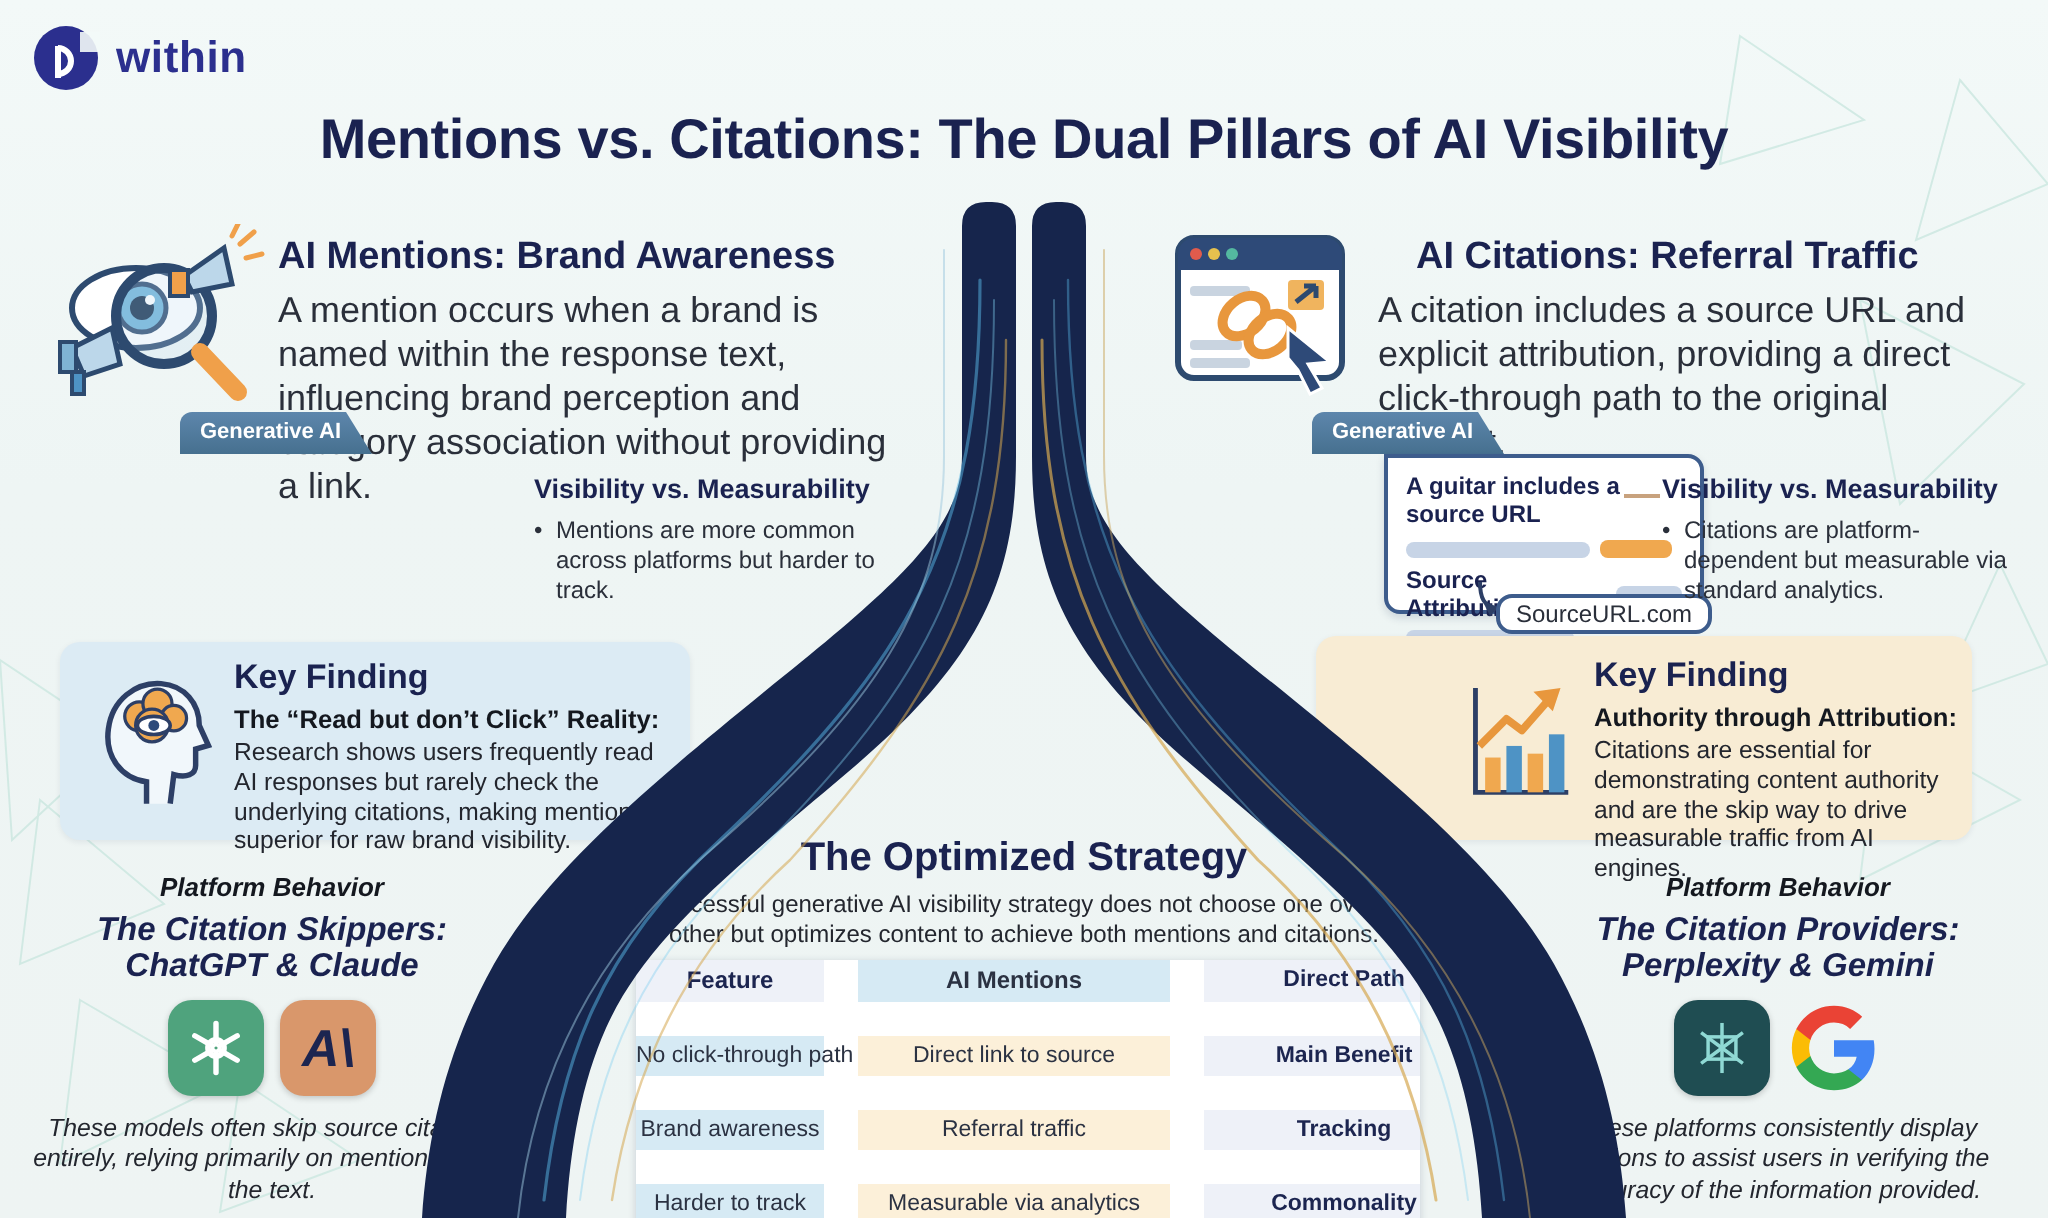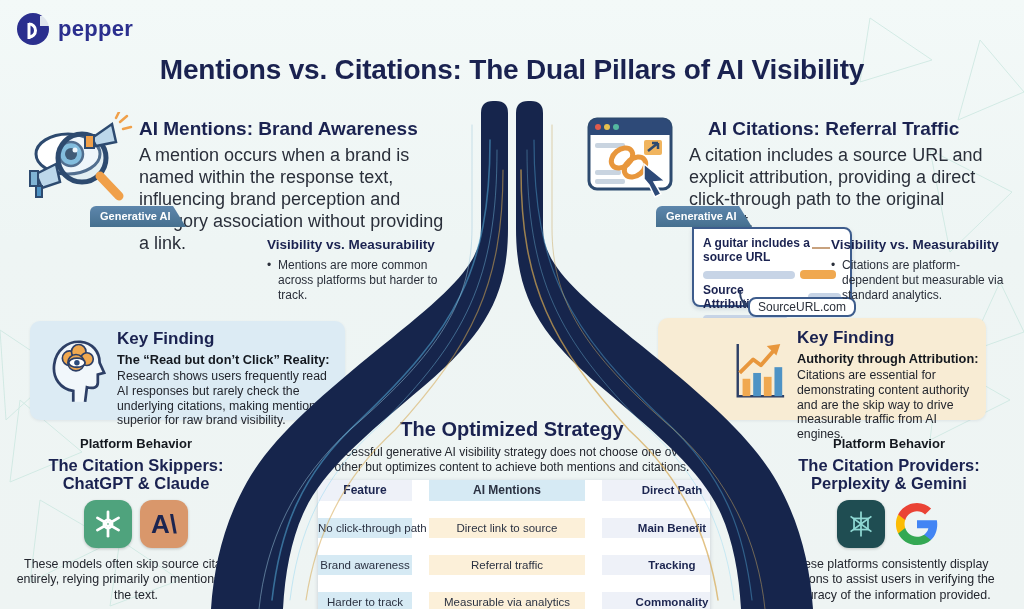--- a/index.html
+++ b/index.html
@@ -61,21 +61,21 @@
   .tc { text-align:center; font-size:11.5px; line-height:20px; white-space:nowrap; }
   .th { font-weight:700; font-size:12px; line-height:21px; }
   .th.c1 { background:#1e2c55; color:#fff; }
   .th.c2 { background:#4e93c5; color:#fff; }
   .th.c3 { background:#f0a53e; color:#20294e; }
   .tc.c1 { background:#eef1f8; font-weight:700; color:#1c2550; }
   .tc.c2 { background:#d6eaf4; color:#2b3242; }
   .tc.c3 { background:#fcf0d9; color:#2b3242; }
 
   
-  .plat { text-align:center; }
+  .plat { text-align:center;font-style:italic; }
   .plat-label { font-size:13px; font-weight:700; color:#14181f; }
   .plat-head { font-size:16.5px; font-weight:700; color:#1a2250; line-height:1.1; margin-top:5px; }
   .plat-logos { display:flex; justify-content:center; gap:8px; margin-top:8px; align-items:center; }
   .plat-text { font-size:12.4px; line-height:1.22; color:#23262e; margin-top:9px; }
   .logo-tile { width:48px; height:48px; border-radius:12px; display:flex; align-items:center;
                justify-content:center; box-shadow:0 1px 3px rgba(0,0,0,.2); }
   .tile-openai { background:#4fa37d; }
   .tile-claude { background:#d9976b; font-size:26px; font-weight:700; color:#1c2550; }
   .tile-pplx { background:#1f4d52; }
 </style>
@@ -98,21 +98,21 @@
     </g>
   </svg>
 
   <div class="layer logo">
     <svg width="34" height="34" viewBox="0 0 34 34">
       <circle cx="17" cy="17" r="16" fill="#2b2f8e"></circle>
       <path d="M13,27 V11" stroke="#fff" stroke-width="3" fill="none"></path>
       <path d="M13,12 a6.5,6.5 0 1 1 0,13" stroke="#fff" stroke-width="3" fill="none"></path>
       <rect x="24" y="4" width="10" height="10" fill="#f3f9f8" opacity="0.9"></rect>
     </svg>
-    <span class="logo-text">pepper</span>
+    <span class="logo-text">within</span>
   </div>
 
   <div class="layer title">Mentions vs. Citations: The Dual Pillars of AI Visibility</div>
 
   <svg class="layer" style="left:24px;top:112px;" width="110" height="92" viewBox="0 0 110 92">
     <ellipse cx="44" cy="42" rx="32" ry="20" fill="#ffffff" stroke="#2d4a6f" stroke-width="3"></ellipse>
     <circle cx="47" cy="42" r="12" fill="#6fb3d9" stroke="#2d4a6f" stroke-width="2.5"></circle>
     <circle cx="47" cy="42" r="6" fill="#16304f"></circle>
     <circle cx="51" cy="38" r="2.5" fill="#fff"></circle>
     <circle cx="58" cy="46" r="24" fill="rgba(190,220,240,.25)" stroke="#2d4a6f" stroke-width="5"></circle>

